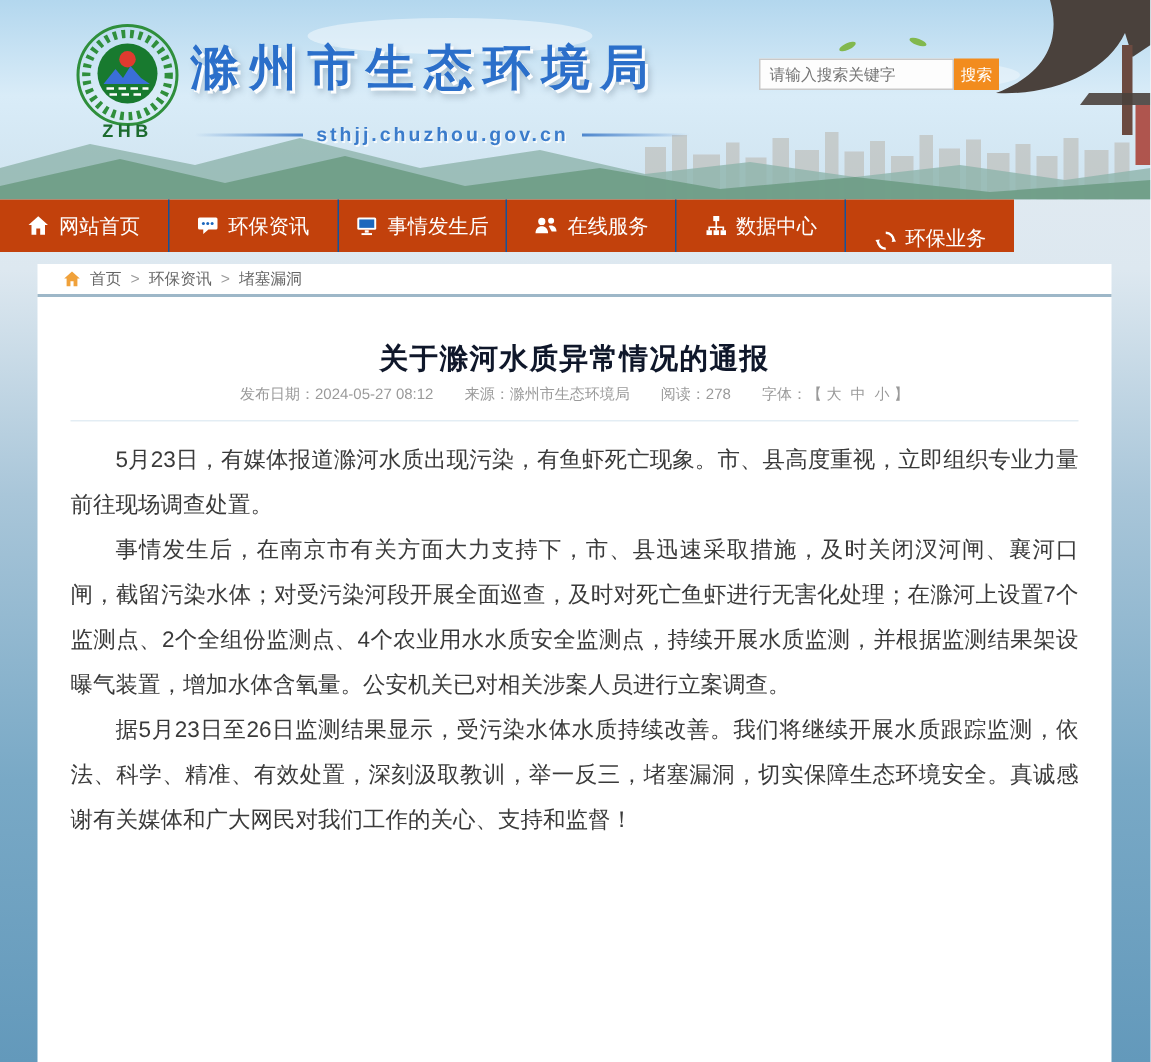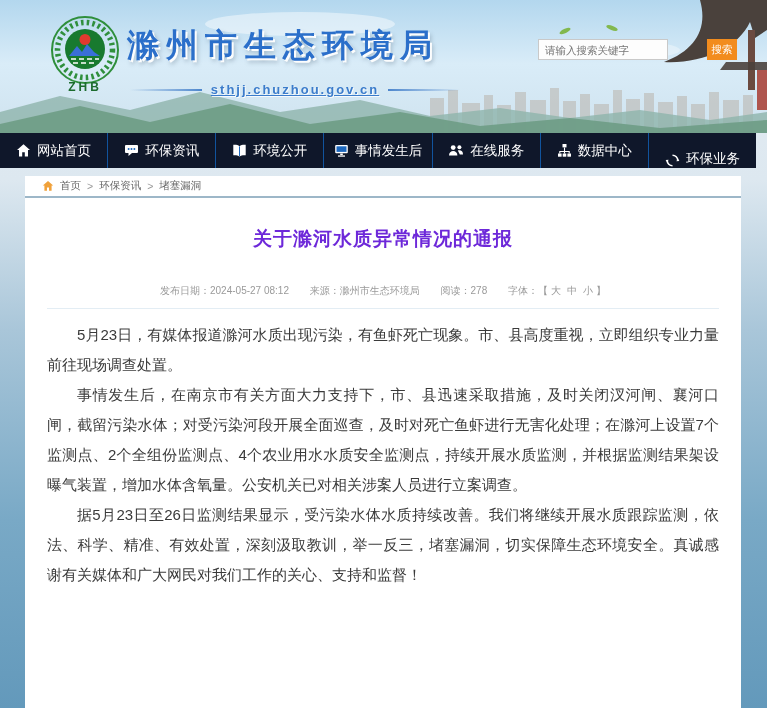--- a/index.html
+++ b/index.html
@@ -26,37 +26,36 @@
     white-space: nowrap;
   }
   .site-url-row {
     position: absolute; left: 130px; top: 82px; width: 330px;
     display: flex; align-items: center; gap: 9px;
   }
   .url-line { flex: 1; height: 2px; }
   .url-line.left  { background: linear-gradient(90deg, rgba(91,147,213,0), #4d86cd); }
   .url-line.right { background: linear-gradient(270deg, rgba(91,147,213,0), #4d86cd); }
   .site-url { color: #3b7ccb; font-weight: bold; font-size: 13px; letter-spacing: 2px; white-space: nowrap;
-    text-shadow: 1px 1px 0 rgba(255,255,255,.8); text-decoration: underline; }
+    text-shadow: 1px 1px 0 rgba(255,255,255,.8); }
   .search-box { position: absolute; left: 506px; top: 39px; display: flex; align-items: stretch; height: 21px; }
   .search-input {
     width: 130px; border: 1px solid #c9c9c9; background: #fdfdfd;
     font-size: 10.5px; padding: 0 6px; color: #444; outline: none;
     font-family: "Liberation Sans", "DejaVu Sans", sans-serif;
-    margin-left: 32px;
   }
   .search-button {
     width: 30px; border: none; background: #f28c1e; color: #fff; font-size: 10.5px;
-    cursor: pointer; font-family: "Liberation Sans", "DejaVu Sans", sans-serif; margin-left: 39px;
+    cursor: pointer; font-family: "Liberation Sans", "DejaVu Sans", sans-serif;
   }
 
   
   .nav {
-    position: absolute; top: 133px; left: 0; width: 756px; height: 35px;
-    background: #0f172a; display: flex;
+    position: absolute; top: 133px; left: 0; width: 676px; height: 35px;
+    background: #c2410c; display: flex;
   }
   .nav-item {
     flex: 1; display: flex; align-items: center; justify-content: center; gap: 6px;
     color: #fff; font-size: 13.5px; cursor: pointer; border-right: 1px solid #11549e;
   }
   .nav-item:last-child { border-right: none; align-items: flex-end; }
   .nav-item .nicon { display: flex; align-items: center; }
 
   
   .content {
@@ -64,25 +63,25 @@
     background: #ffffff;
   }
   .breadcrumb {
     height: 22px; padding: 0 17px; display: flex; align-items: center; gap: 6px;
     font-size: 10.5px; color: #666; border-bottom: 2px solid #9db7c8;
   }
   .crumb { cursor: pointer; }
   .crumb-sep { color: #999; }
   .article { padding: 0 22px; }
   .article-title {
-    text-align: center; font-size: 19px; font-weight: bold; color: #6d28d9;
+    text-align: center; font-size: 19px; font-weight: bold; color: #0f172a;
     margin-top: 28px; letter-spacing: 1px;
   }
   .article-meta {
-    text-align: center; font-size: 10px; color: #9a9a9a; margin-top: 32px;
+    text-align: center; font-size: 10px; color: #9a9a9a; margin-top: 4px;
     padding-bottom: 10px; border-bottom: 1px solid #e3edf4; white-space: nowrap;
   }
   .article-meta .seg { margin: 0 9px; }
   .font-size-opt { margin: 0 3px; cursor: pointer; }
   .article-body { margin-top: 11px; }
   .article-body p {
     font-size: 15px; color: #3a3a3a; line-height: 30px;
     text-align: justify; text-indent: 2em; margin: 0;
   }
 </style>
@@ -168,29 +167,20 @@
           <circle cx="4.6" cy="6" r="1" fill="#1c67bd"></circle>
           <circle cx="7.5" cy="6" r="1" fill="#1c67bd"></circle>
           <circle cx="10.4" cy="6" r="1" fill="#1c67bd"></circle>
         </svg>
     </span>
     <span>环保资讯</span>
   </div>
   <div class="nav-item">
     <span class="nicon">
       <svg width="15" height="15" viewBox="0 0 15 15">
-          <path d="M7.5 3.2 C6 1.9 3.8 1.6 1.3 1.8 V12.2 c2.5 -.2 4.7 .1 6.2 1.3 1.5 -1.2 3.7 -1.5 6.2 -1.3 V1.8 C11.2 1.6 9 1.9 7.5 3.2 Z" fill="#fff"></path>
-          <path d="M7.5 3.4 V13" stroke="#1c67bd" stroke-width="1"></path>
-        </svg>
-    </span>
-    <span>环境公开</span>
-  </div>
-  <div class="nav-item">
-    <span class="nicon">
-      <svg width="15" height="15" viewBox="0 0 15 15">
           <rect x="1.2" y="2" width="12.6" height="8.2" rx="1" fill="#fff"></rect>
           <rect x="2.5" y="3.3" width="10" height="5.6" fill="#1c67bd"></rect>
           <rect x="6.2" y="10.5" width="2.6" height="1.6" fill="#fff"></rect>
           <rect x="4" y="12.4" width="7" height="1.3" fill="#fff"></rect>
         </svg>
     </span>
     <span>事情发生后</span>
   </div>
   <div class="nav-item">
     <span class="nicon">

